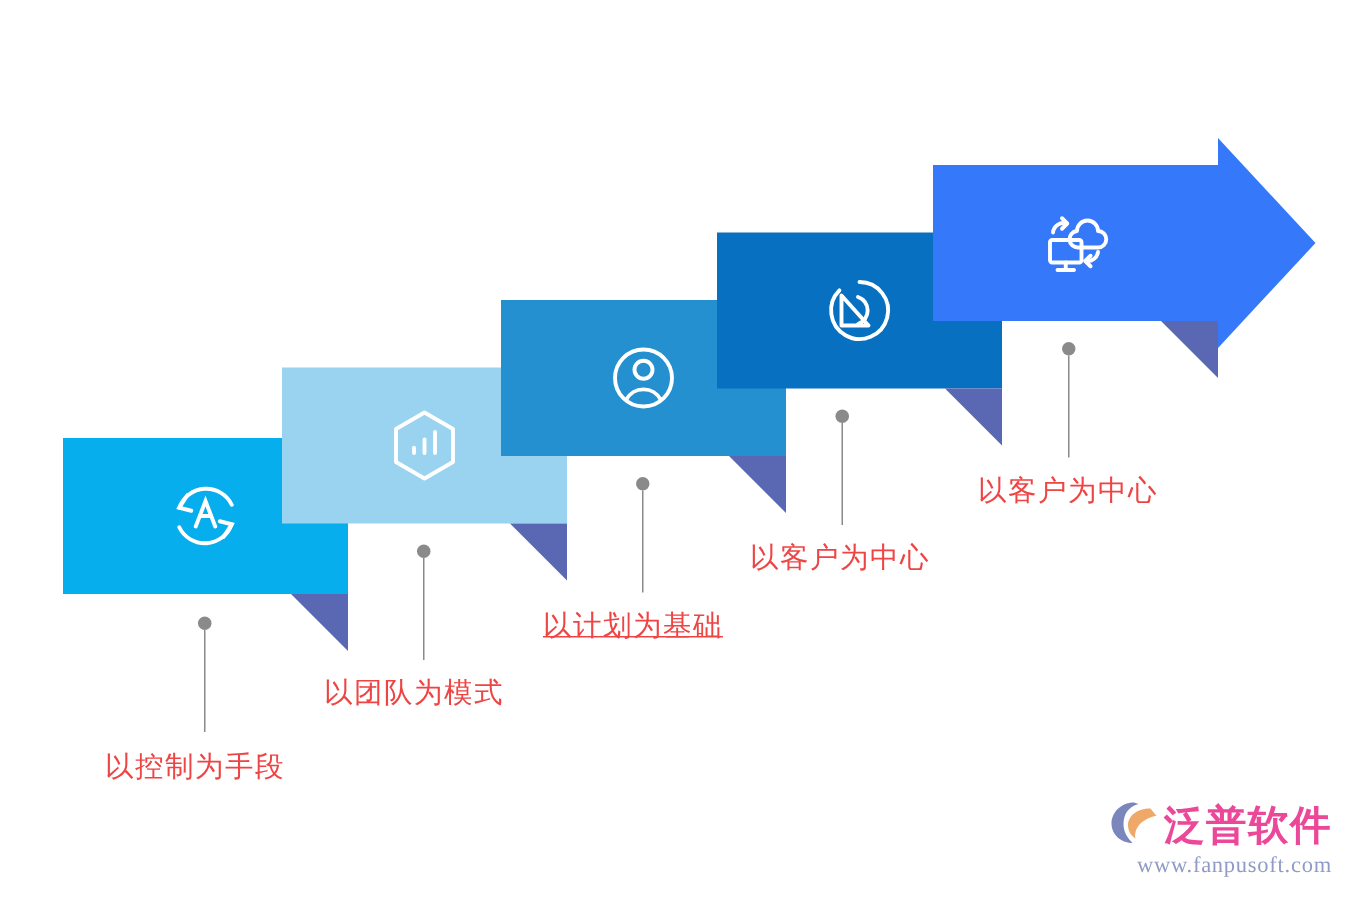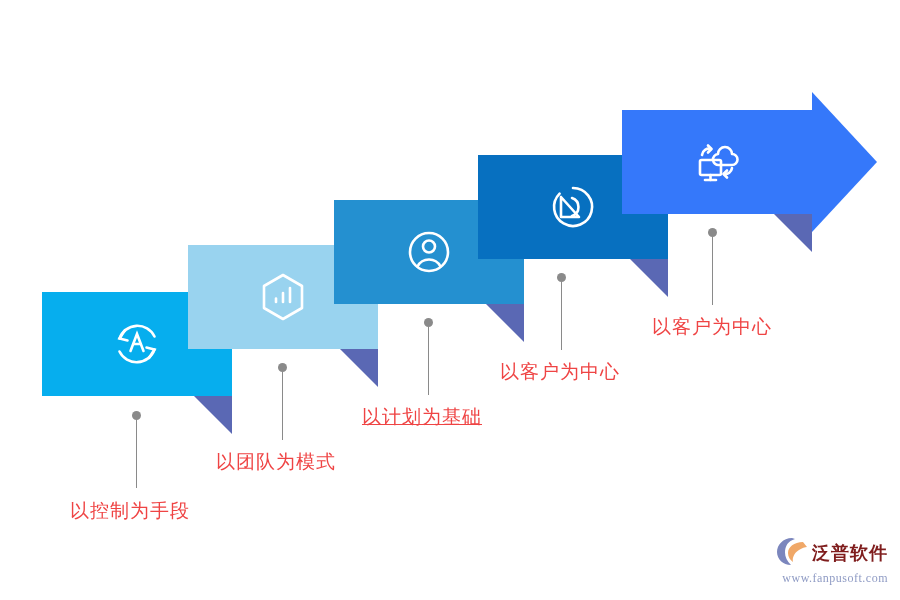--- a/index.html
+++ b/index.html
@@ -100,28 +100,28 @@
     align-items: flex-end;
   }
   .wm-row {
     display: flex;
     align-items: center;
   }
   .wm-mark {
     margin-right: 4px;
   }
   .wm-name {
-    font-size: 18px;
-    color: #7f1d1d;
+    font-size: 27px;
+    color: #ec4899;
     letter-spacing: 1px;
     font-family: "DejaVu Sans", "Liberation Sans", sans-serif;
     font-weight: bold;
   }
   .wm-url {
-    font-size: 12px;
+    font-size: 15px;
     color: #8f9bc4;
     letter-spacing: 0.5px;
     font-family: "Liberation Serif", "DejaVu Serif", serif;
     margin-top: 1px;
   }
 </style>
 </head>
 <body>
 
 <div id="stage">

